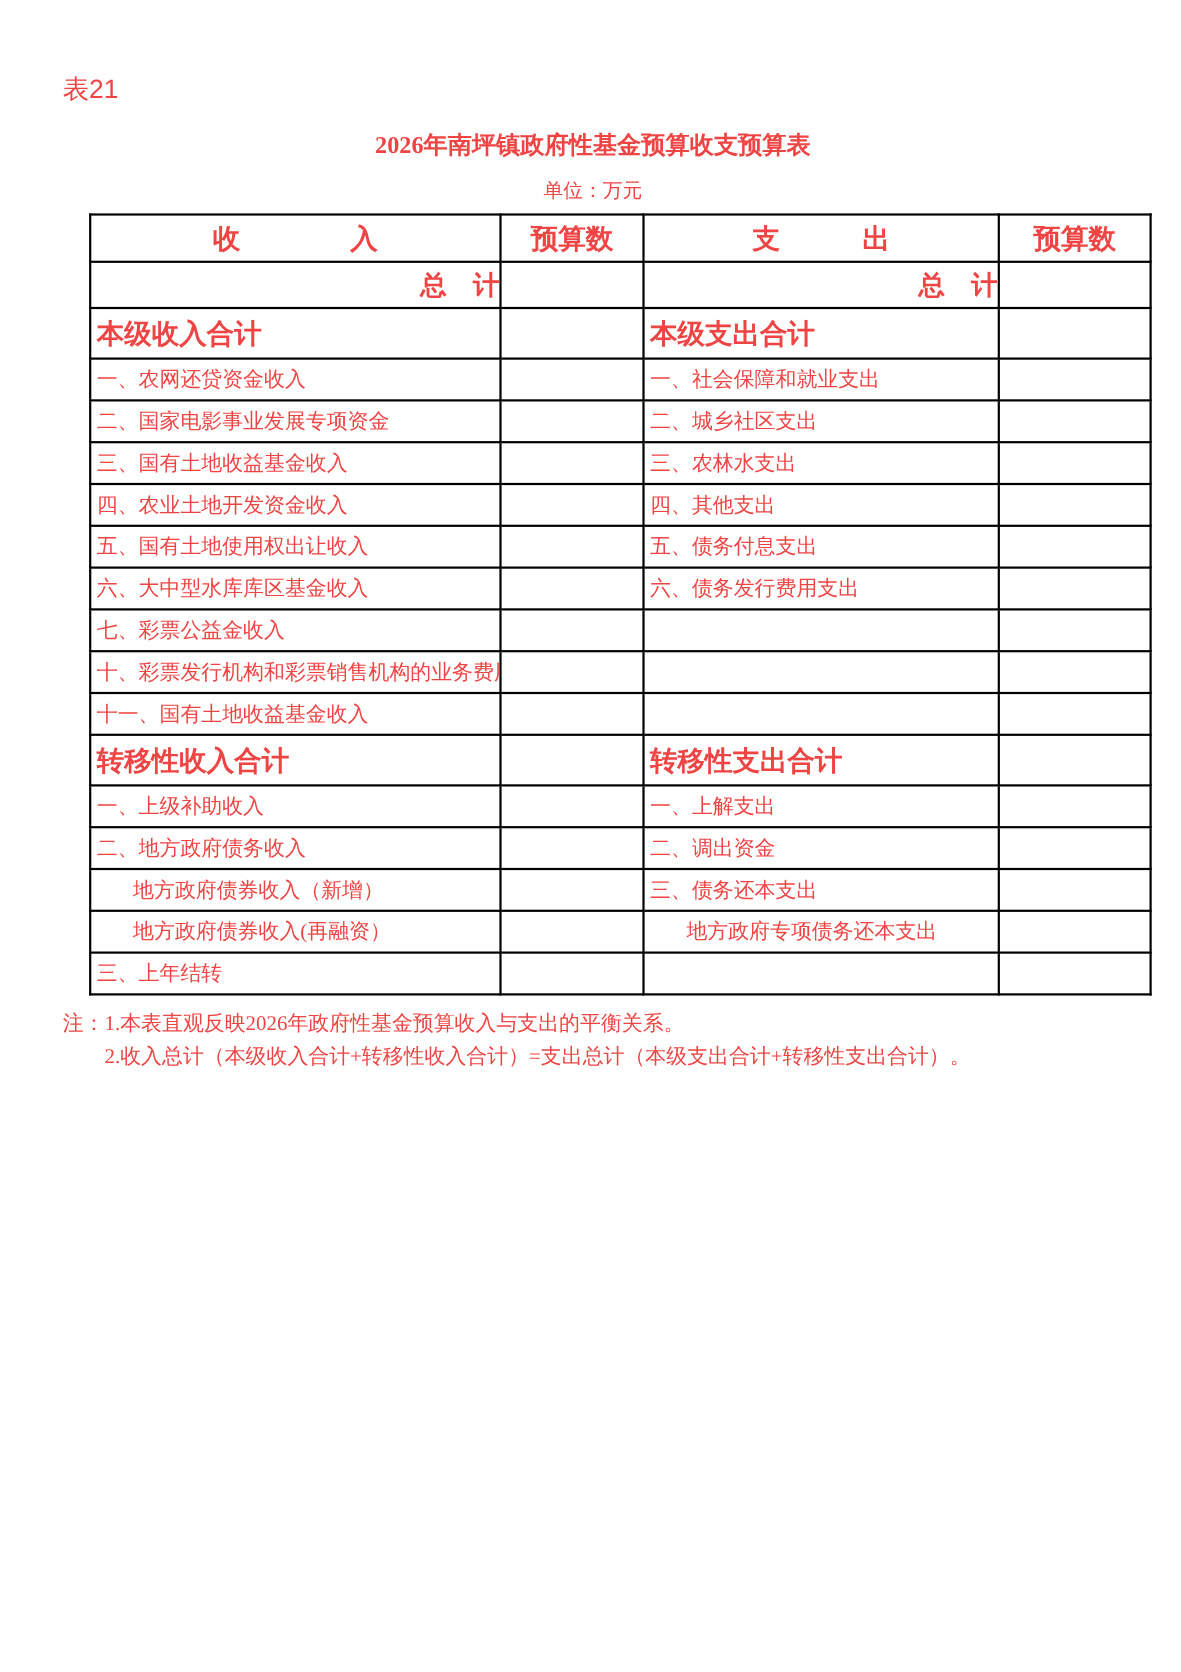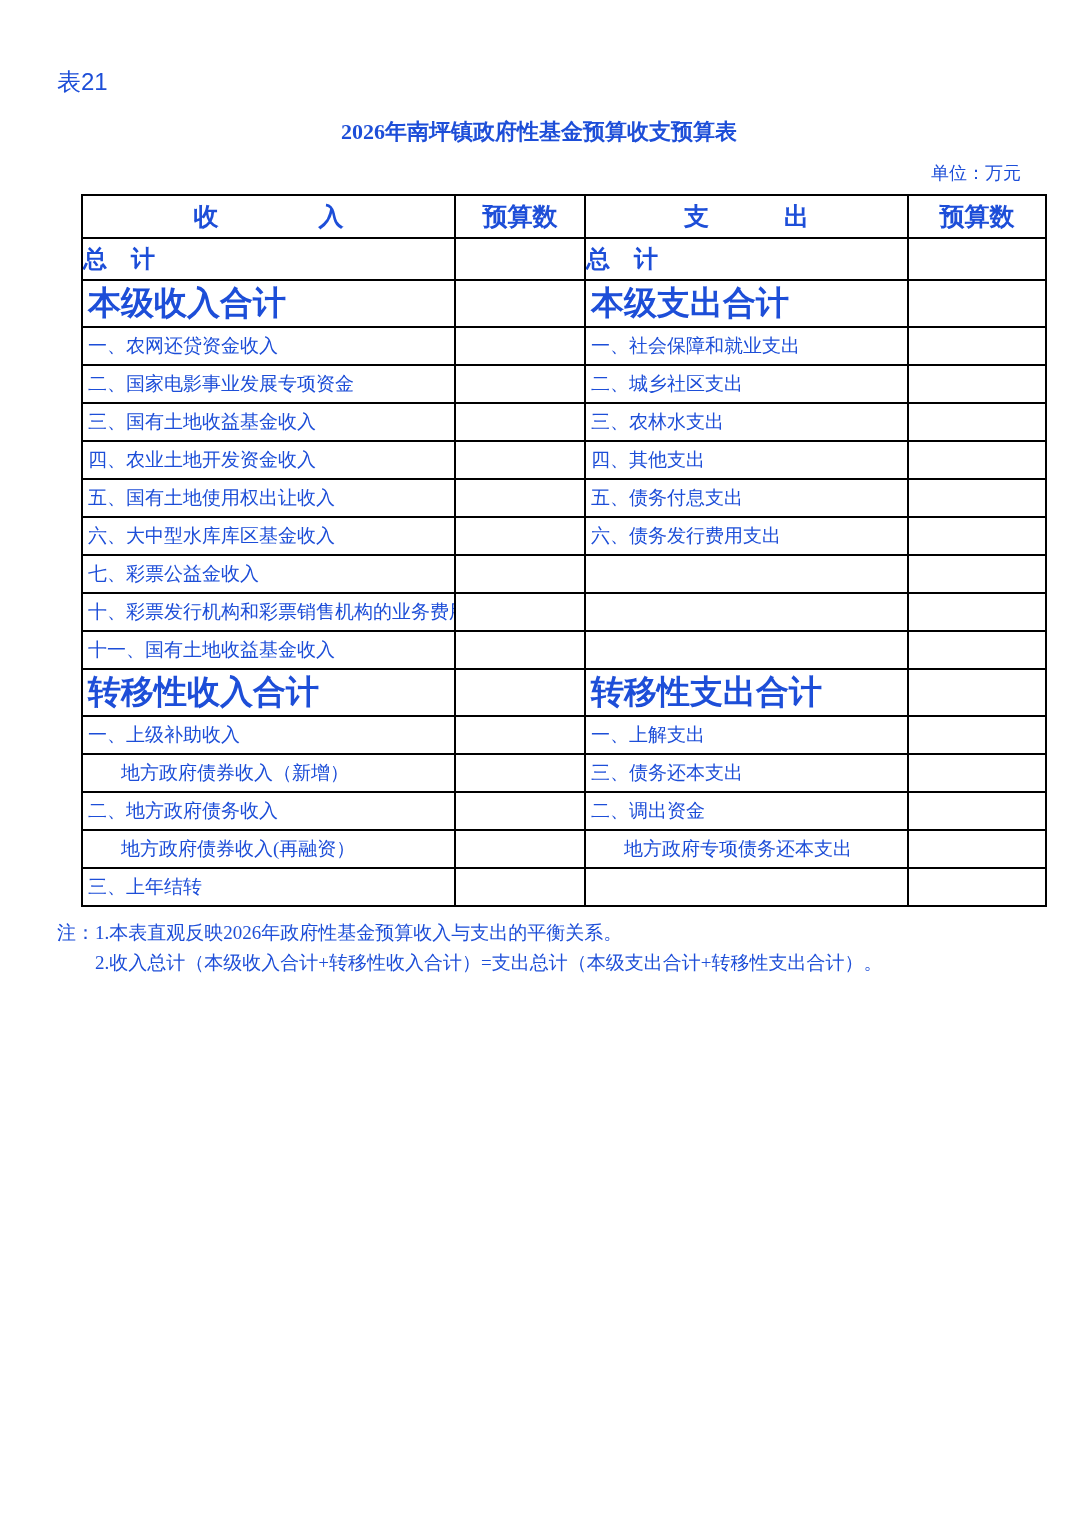--- a/index.html
+++ b/index.html
@@ -3,42 +3,42 @@
 <meta charset="utf-8">
 <style>
   html,body{margin:0;padding:0;background:#ffffff;}
   .page{
     position:relative;
     width:1074px;
     height:1520px;
     background:#ffffff;
     box-sizing:border-box;
     padding:68px 53px 0 57px;
-    color:#1d4ed8;
+    color:#ef4444;
     overflow:hidden;
   }
   .doc-tag{
     font-family:"Liberation Sans",sans-serif;
     font-size:24px;
     font-weight:500;
     line-height:28px;
   }
   .doc-title{
     font-family:"Liberation Serif",serif;
     font-size:22px;
     font-weight:700;
     text-align:center;
     line-height:44px;
     margin:14px 0 0 0;
   }
   .unit-label{
     font-family:"Liberation Serif",serif;
     font-size:18px;
     line-height:22px;
-    text-align:right;
+    text-align:center;
     margin-top:8px;
   }
   table.budget-table{
     border-collapse:collapse;
     table-layout:fixed;
     width:964px;
     margin-top:10px;
     margin-left:24px;
   }
   table.budget-table td{
@@ -55,26 +55,26 @@
   .c-head{
     font-family:"Liberation Sans",sans-serif;
     font-weight:600;
     font-size:25px;
     text-align:center;
   }
   .c-total{
     font-family:Liberation Serif, serif;
     font-weight:600;
     font-size:24px;
-    text-align:left;
+    text-align:right;
   }
   .c-section{
     font-family:"Liberation Sans",sans-serif;
     font-weight:700;
-    font-size:33px;
+    font-size:25px;
     text-align:left;
     padding-left:5px !important;
   }
   .c-item{
     font-family:"Liberation Serif",serif;
     font-size:19px;
     text-align:left;
     padding-left:5px !important;
   }
   .c-sub{
@@ -189,29 +189,29 @@
           <td class="c-section">转移性支出合计</td>
           <td class="c-val"></td>
         </tr>
         <tr class="rk-item">
           <td class="c-item">一、上级补助收入</td>
           <td class="c-val"></td>
           <td class="c-item">一、上解支出</td>
           <td class="c-val"></td>
         </tr>
         <tr class="rk-item">
+          <td class="c-item">二、地方政府债务收入</td>
+          <td class="c-val"></td>
+          <td class="c-item">二、调出资金</td>
+          <td class="c-val"></td>
+        </tr>
+        <tr class="rk-item">
           <td class="c-sub">地方政府债券收入（新增）</td>
           <td class="c-val"></td>
           <td class="c-item">三、债务还本支出</td>
-          <td class="c-val"></td>
-        </tr>
-        <tr class="rk-item">
-          <td class="c-item">二、地方政府债务收入</td>
-          <td class="c-val"></td>
-          <td class="c-item">二、调出资金</td>
           <td class="c-val"></td>
         </tr>
         <tr class="rk-item">
           <td class="c-sub">地方政府债券收入(再融资）</td>
           <td class="c-val"></td>
           <td class="c-sub">地方政府专项债务还本支出</td>
           <td class="c-val"></td>
         </tr>
         <tr class="rk-item">
           <td class="c-item">三、上年结转</td>

